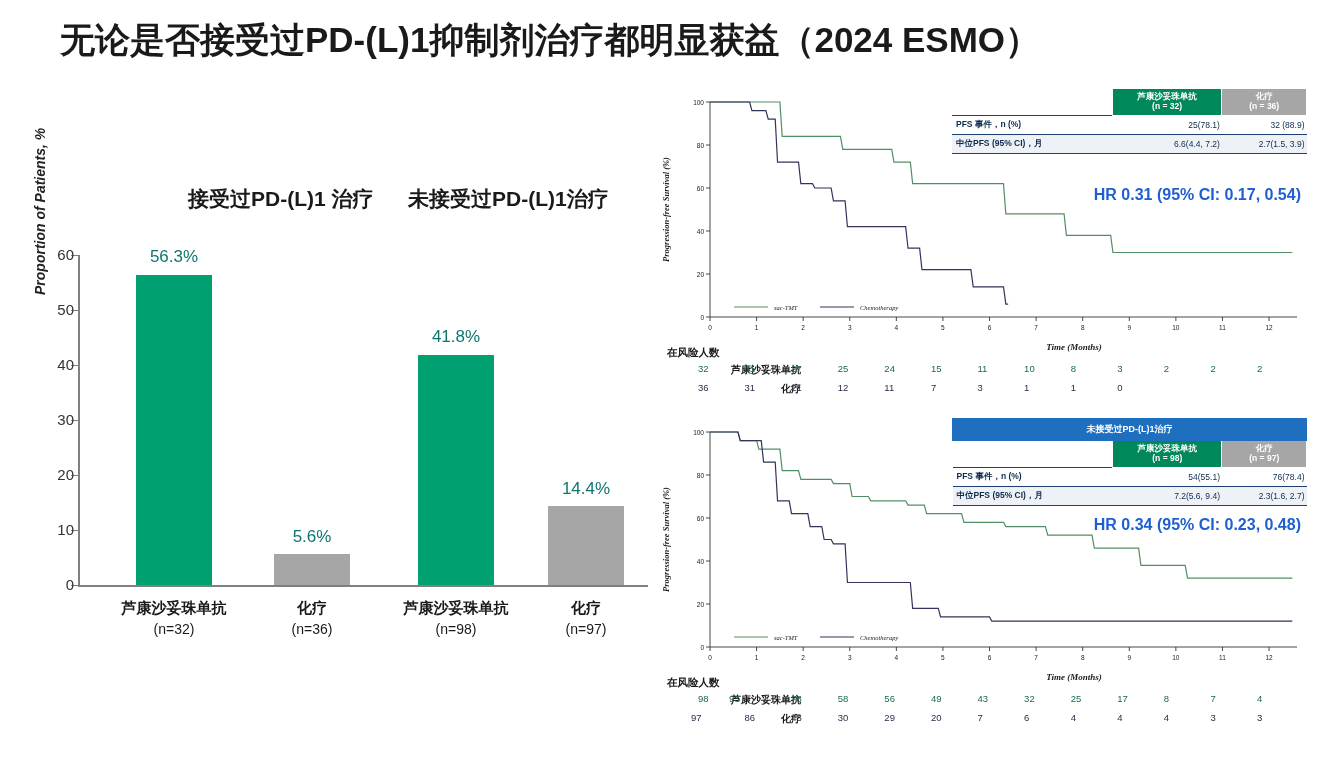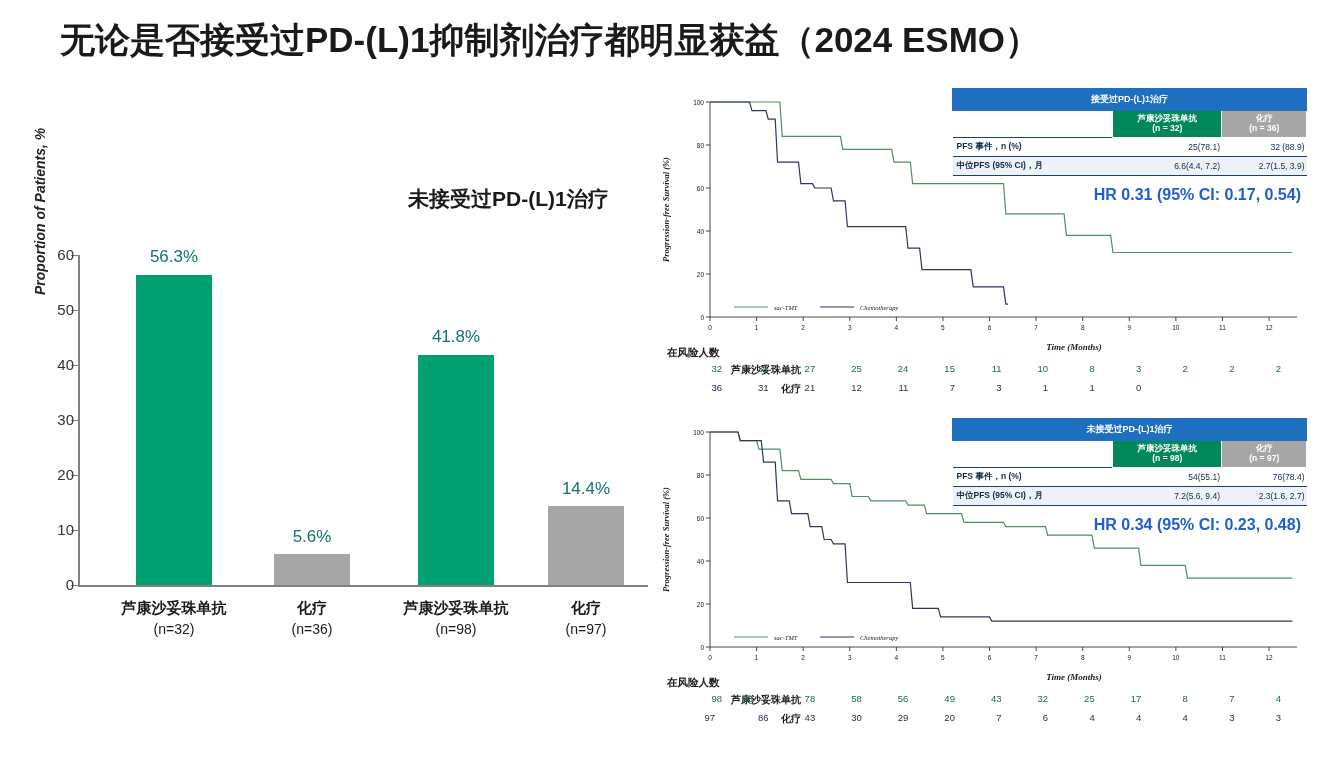--- a/index.html
+++ b/index.html
@@ -105,32 +105,33 @@
   
   .risk{position:absolute;left:0;font-size:9px;color:#1a1a1a;width:660px;}
   .kmpanel.top .risk{top:262px;}
   .kmpanel.bot .risk{top:262px;}
   .risk .rtitle{position:absolute;left:12px;top:0;font-weight:bold;font-size:10.5px;white-space:nowrap;}
   .risk .rrow{position:absolute;left:0;width:660px;height:16px;}
   .risk .rrow .rlab{
     position:absolute;left:6px;top:0;width:140px;text-align:right;
     font-weight:bold;font-size:10px;white-space:nowrap;
   }
-  .risk .rnum{position:absolute;top:0;width:24px;text-align:right;font-size:9.5px;}
+  .risk .rnum{position:absolute;top:0;width:24px;text-align:left;font-size:9.5px;}
   .risk .r-green .rnum{color:#1c6b45;}
   .risk .r-dark .rnum{color:#2b2b4e;}
 </style>
 </head>
 <body>
 
 <div class="slide">
 
   <div class="title">无论是否接受过PD-(L)1抑制剂治疗都明显获益（2024 ESMO）</div>
 
   <div class="barpanel">
+    <div class="grp-title g1">接受过PD-(L)1 治疗</div>
     <div class="grp-title g2">未接受过PD-(L)1治疗</div>
 
     <div class="plot">
       <div class="axis-y"></div>
       <div class="axis-x"></div>
 
       <div class="ylabel">Proportion of Patients, %</div>
 
       <div class="tick" style="top:330px"></div>
       <div class="ticklabel" style="top:330px">0</div>
@@ -218,23 +219,20 @@
         <path d="M55.00,18.00 L101.59,18.00 L124.88,18.00 L127.21,52.40 L185.44,52.40 L187.77,65.30 L199.42,65.30 L236.69,65.30 L239.02,78.20 L255.33,78.20 L257.65,99.70 L306.57,99.70 L308.90,99.70 L348.50,99.70 L350.83,129.80 L409.06,129.80 L411.39,151.30 L455.65,151.30 L457.98,168.50 L637.34,168.50 " fill="none" stroke="#4f8f63" stroke-width="1.2"></path>
         <path d="M55.00,18.00 L94.60,18.00 L96.93,26.60 L110.90,26.60 L113.23,35.20 L120.22,35.20 L122.55,78.20 L143.52,78.20 L145.85,99.70 L157.49,99.70 L159.82,104.00 L176.13,104.00 L178.46,116.90 L190.10,116.90 L192.43,142.70 L236.69,142.70 L239.02,142.70 L250.67,142.70 L253.00,164.20 L264.64,164.20 L266.97,185.70 L315.89,185.70 L318.22,202.90 L348.50,202.90 L350.83,220.10 L353.16,220.10 " fill="none" stroke="#33335c" stroke-width="1.2"></path>
         <line x1="79" y1="223" x2="113" y2="223" stroke="#4f8f63" stroke-width="1.2"></line>
         <text x="119" y="225.5" font-size="6.5" font-style="italic" fill="#1a1a1a" font-family="Liberation Serif, serif">sac-TMT</text>
         <line x1="165" y1="223" x2="199" y2="223" stroke="#33335c" stroke-width="1.2"></line>
         <text x="205" y="225.5" font-size="6.5" font-style="italic" fill="#1a1a1a" font-family="Liberation Serif, serif">Chemotherapy</text>
       </svg>
 
     <table class="stbl">
       <tbody>
-          <tr>
-        <td class="hdr-main" colspan="3">接受过PD-(L)1治疗</td>
-      </tr>
       <tr>
         <td class="hdr-blank"></td>
         <td class="hdr-arm-green">
           <div>芦康沙妥珠单抗</div>
           <div>(n = 32)</div>
         </td>
         <td class="hdr-arm-grey">
           <div>化疗</div>
           <div>(n = 36)</div>
         </td>

